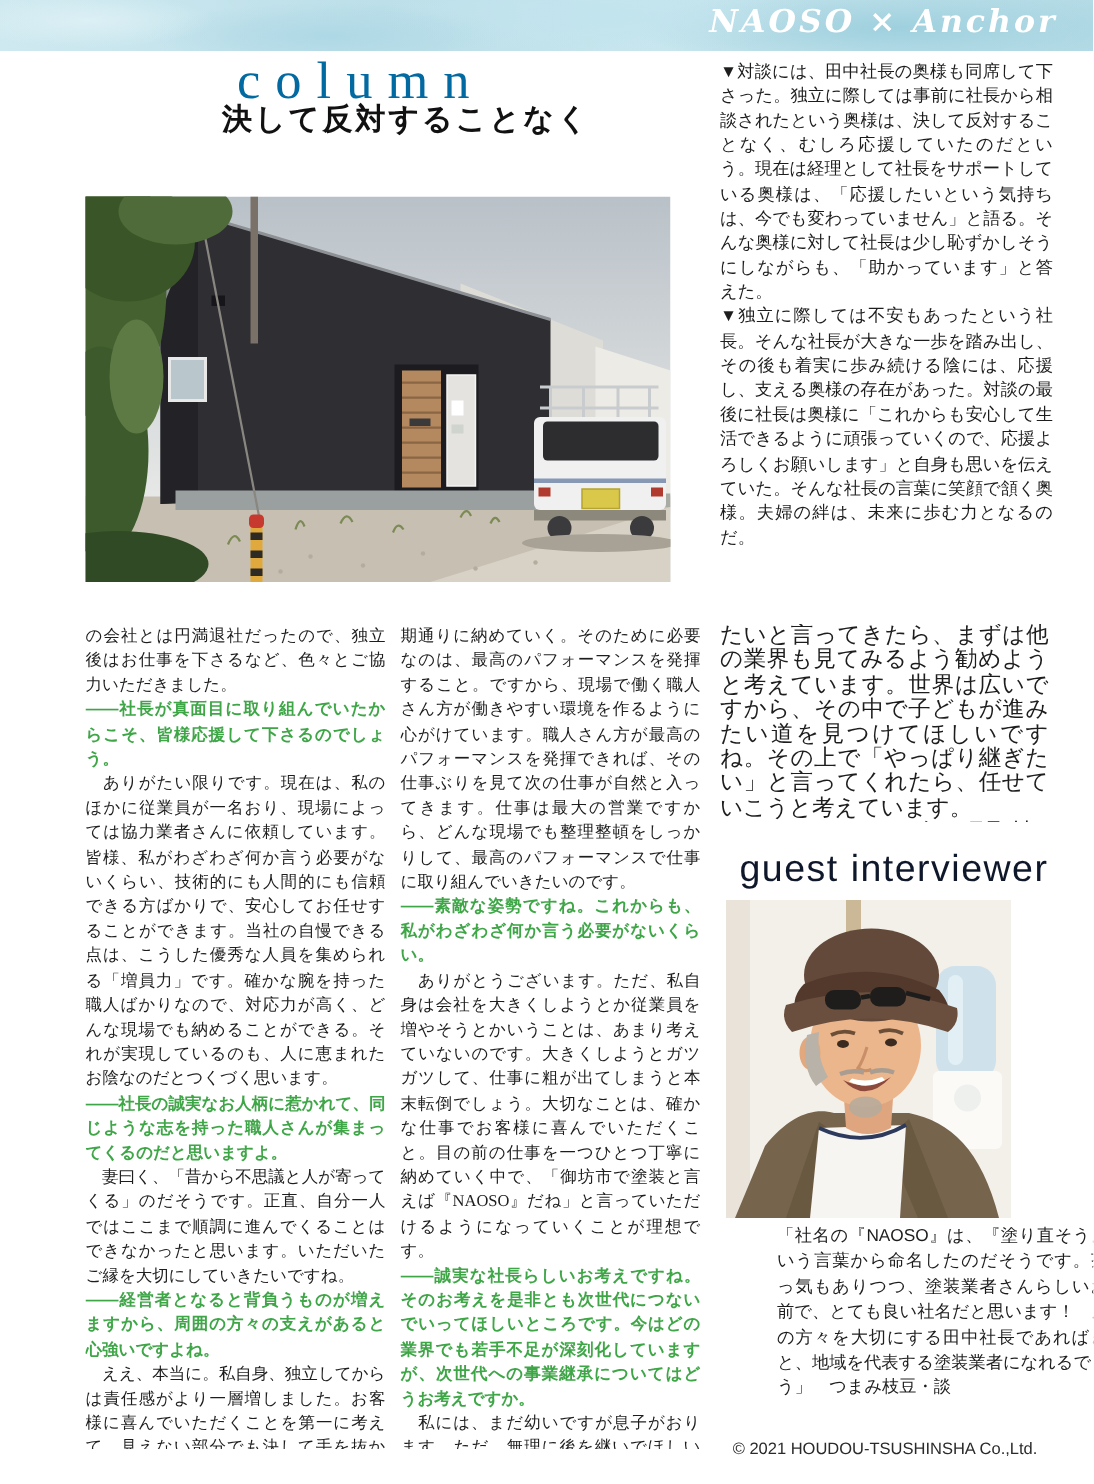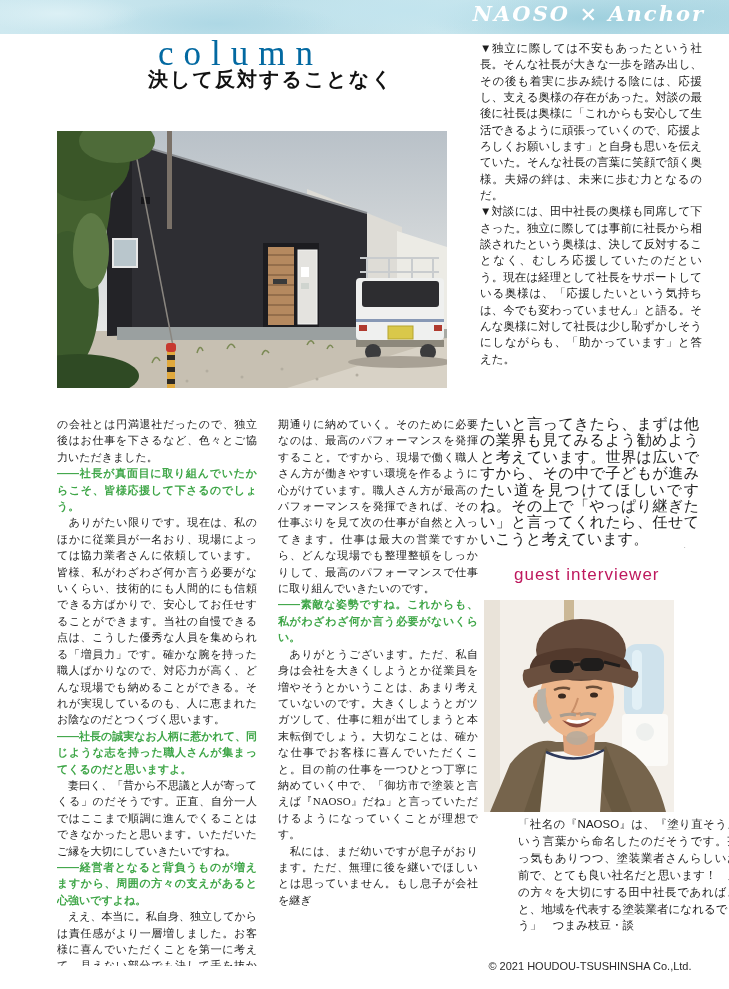--- a/index.html
+++ b/index.html
@@ -25,32 +25,32 @@
 
   
   .photo-house{position:absolute;left:57px;top:131px;width:390px;height:257px;}
   .photo-guest{position:absolute;left:484px;top:600px;width:190px;height:212px;}
 
   
   .col{position:absolute;width:200px;text-align:justify;font-size:11px;line-height:16.4px;overflow:hidden;}
   .col p{margin:0;}
   .q{font-family:"Liberation Sans","DejaVu Sans",sans-serif;font-weight:700;color:#3fa648;}
   .col-1{left:57px;top:416px;height:550px;}
-  .col-2{left:278px;top:416px;height:550px;}
+  .col-2{left:267px;top:416px;height:550px;}
   .col-3{left:480px;top:416px;width:219px;height:132px;font-size:15px;}
   .credit{text-align:right;padding-right:6px;font-family:Liberation Serif, serif;}
 
   
   .note{position:absolute;left:480px;top:40px;width:222px;height:368px;overflow:hidden;
     font-family:"Liberation Sans","DejaVu Sans",sans-serif;font-size:11.5px;line-height:16.35px;text-align:justify;}
   .note p{margin:0;}
 
   
-  .guest-heading{position:absolute;left:514px;top:565px;font-family:"Liberation Sans","DejaVu Sans",sans-serif;
-    font-size:17px;letter-spacing:1px;color:#be185d;}
+  .guest-heading{position:absolute;left:493px;top:565px;font-family:"Liberation Sans","DejaVu Sans",sans-serif;
+    font-size:25px;letter-spacing:1px;color:#0f172a;}
   .caption{position:absolute;left:478px;top:816px;width:233px;height:140px;overflow:hidden;
     font-family:"Liberation Sans","DejaVu Sans",sans-serif;font-size:11.5px;line-height:16.9px;text-align:justify;margin-left:40px;}
 
   .copyright{position:absolute;left:468px;top:960px;width:244px;text-align:center;
     font-family:"Liberation Sans","DejaVu Sans",sans-serif;font-size:11px;color:#2a2a2a;}
 </style>
 </head>
 <body>
 
 <div class="page">
@@ -171,26 +171,27 @@
     <p class="q">——社長の誠実なお人柄に惹かれて、同じような志を持った職人さんが集まってくるのだと思いますよ。</p>
     <p>　妻曰く、「昔から不思議と人が寄ってくる」のだそうです。正直、自分一人ではここまで順調に進んでくることはできなかったと思います。いただいたご縁を大切にしていきたいですね。</p>
     <p class="q">——経営者となると背負うものが増えますから、周囲の方々の支えがあると心強いですよね。</p>
     <p>　ええ、本当に。私自身、独立してからは責任感がより一層増しました。お客様に喜んでいただくことを第一に考えて、見えない部分でも決して手を抜かず、納</p>
   </div>
 
   <div class="col col-2">
     <p>期通りに納めていく。そのために必要なのは、最高のパフォーマンスを発揮すること。ですから、現場で働く職人さん方が働きやすい環境を作るように心がけています。職人さん方が最高のパフォーマンスを発揮できれば、その仕事ぶりを見て次の仕事が自然と入ってきます。仕事は最大の営業ですから、どんな現場でも整理整頓をしっかりして、最高のパフォーマンスで仕事に取り組んでいきたいのです。</p>
     <p class="q">——素敵な姿勢ですね。これからも、私がわざわざ何か言う必要がないくらい。</p>
     <p>　ありがとうございます。ただ、私自身は会社を大きくしようとか従業員を増やそうとかいうことは、あまり考えていないのです。大きくしようとガツガツして、仕事に粗が出てしまうと本末転倒でしょう。大切なことは、確かな仕事でお客様に喜んでいただくこと。目の前の仕事を一つひとつ丁寧に納めていく中で、「御坊市で塗装と言えば『NAOSO』だね」と言っていただけるようになっていくことが理想です。</p>
+    <p class="q">——誠実な社長らしいお考えですね。そのお考えを是非とも次世代につないでいってほしいところです。今はどの業界でも若手不足が深刻化していますが、次世代への事業継承についてはどうお考えですか。</p>
     <p>　私には、まだ幼いですが息子がおります。ただ、無理に後を継いでほしいとは思っていません。もし息子が会社を継ぎ</p>
   </div>
 
   <div class="note">
+    <p>▼対談には、田中社長の奥様も同席して下さった。独立に際しては事前に社長から相談されたという奥様は、決して反対することなく、むしろ応援していたのだという。現在は経理として社長をサポートしている奥様は、「応援したいという気持ちは、今でも変わっていません」と語る。そんな奥様に対して社長は少し恥ずかしそうにしながらも、「助かっています」と答えた。</p>
     <p>▼独立に際しては不安もあったという社長。そんな社長が大きな一歩を踏み出し、その後も着実に歩み続ける陰には、応援し、支える奥様の存在があった。対談の最後に社長は奥様に「これからも安心して生活できるように頑張っていくので、応援よろしくお願いします」と自身も思いを伝えていた。そんな社長の言葉に笑顔で頷く奥様。夫婦の絆は、未来に歩む力となるのだ。</p>
-    <p>▼対談には、田中社長の奥様も同席して下さった。独立に際しては事前に社長から相談されたという奥様は、決して反対することなく、むしろ応援していたのだという。現在は経理として社長をサポートしている奥様は、「応援したいという気持ちは、今でも変わっていません」と語る。そんな奥様に対して社長は少し恥ずかしそうにしながらも、「助かっています」と答えた。</p>
   </div>
 
   <div class="col col-3">
     <p>たいと言ってきたら、まずは他の業界も見てみるよう勧めようと考えています。世界は広いですから、その中で子どもが進みたい道を見つけてほしいですね。その上で「やっぱり継ぎたい」と言ってくれたら、任せていこうと考えています。</p>
     <p class="credit">(2021 年 2 月取材)</p>
   </div>
 
   <div class="guest-heading">guest interviewer</div>
 
   <svg class="photo-guest" viewBox="0 0 190 212" preserveAspectRatio="none">

